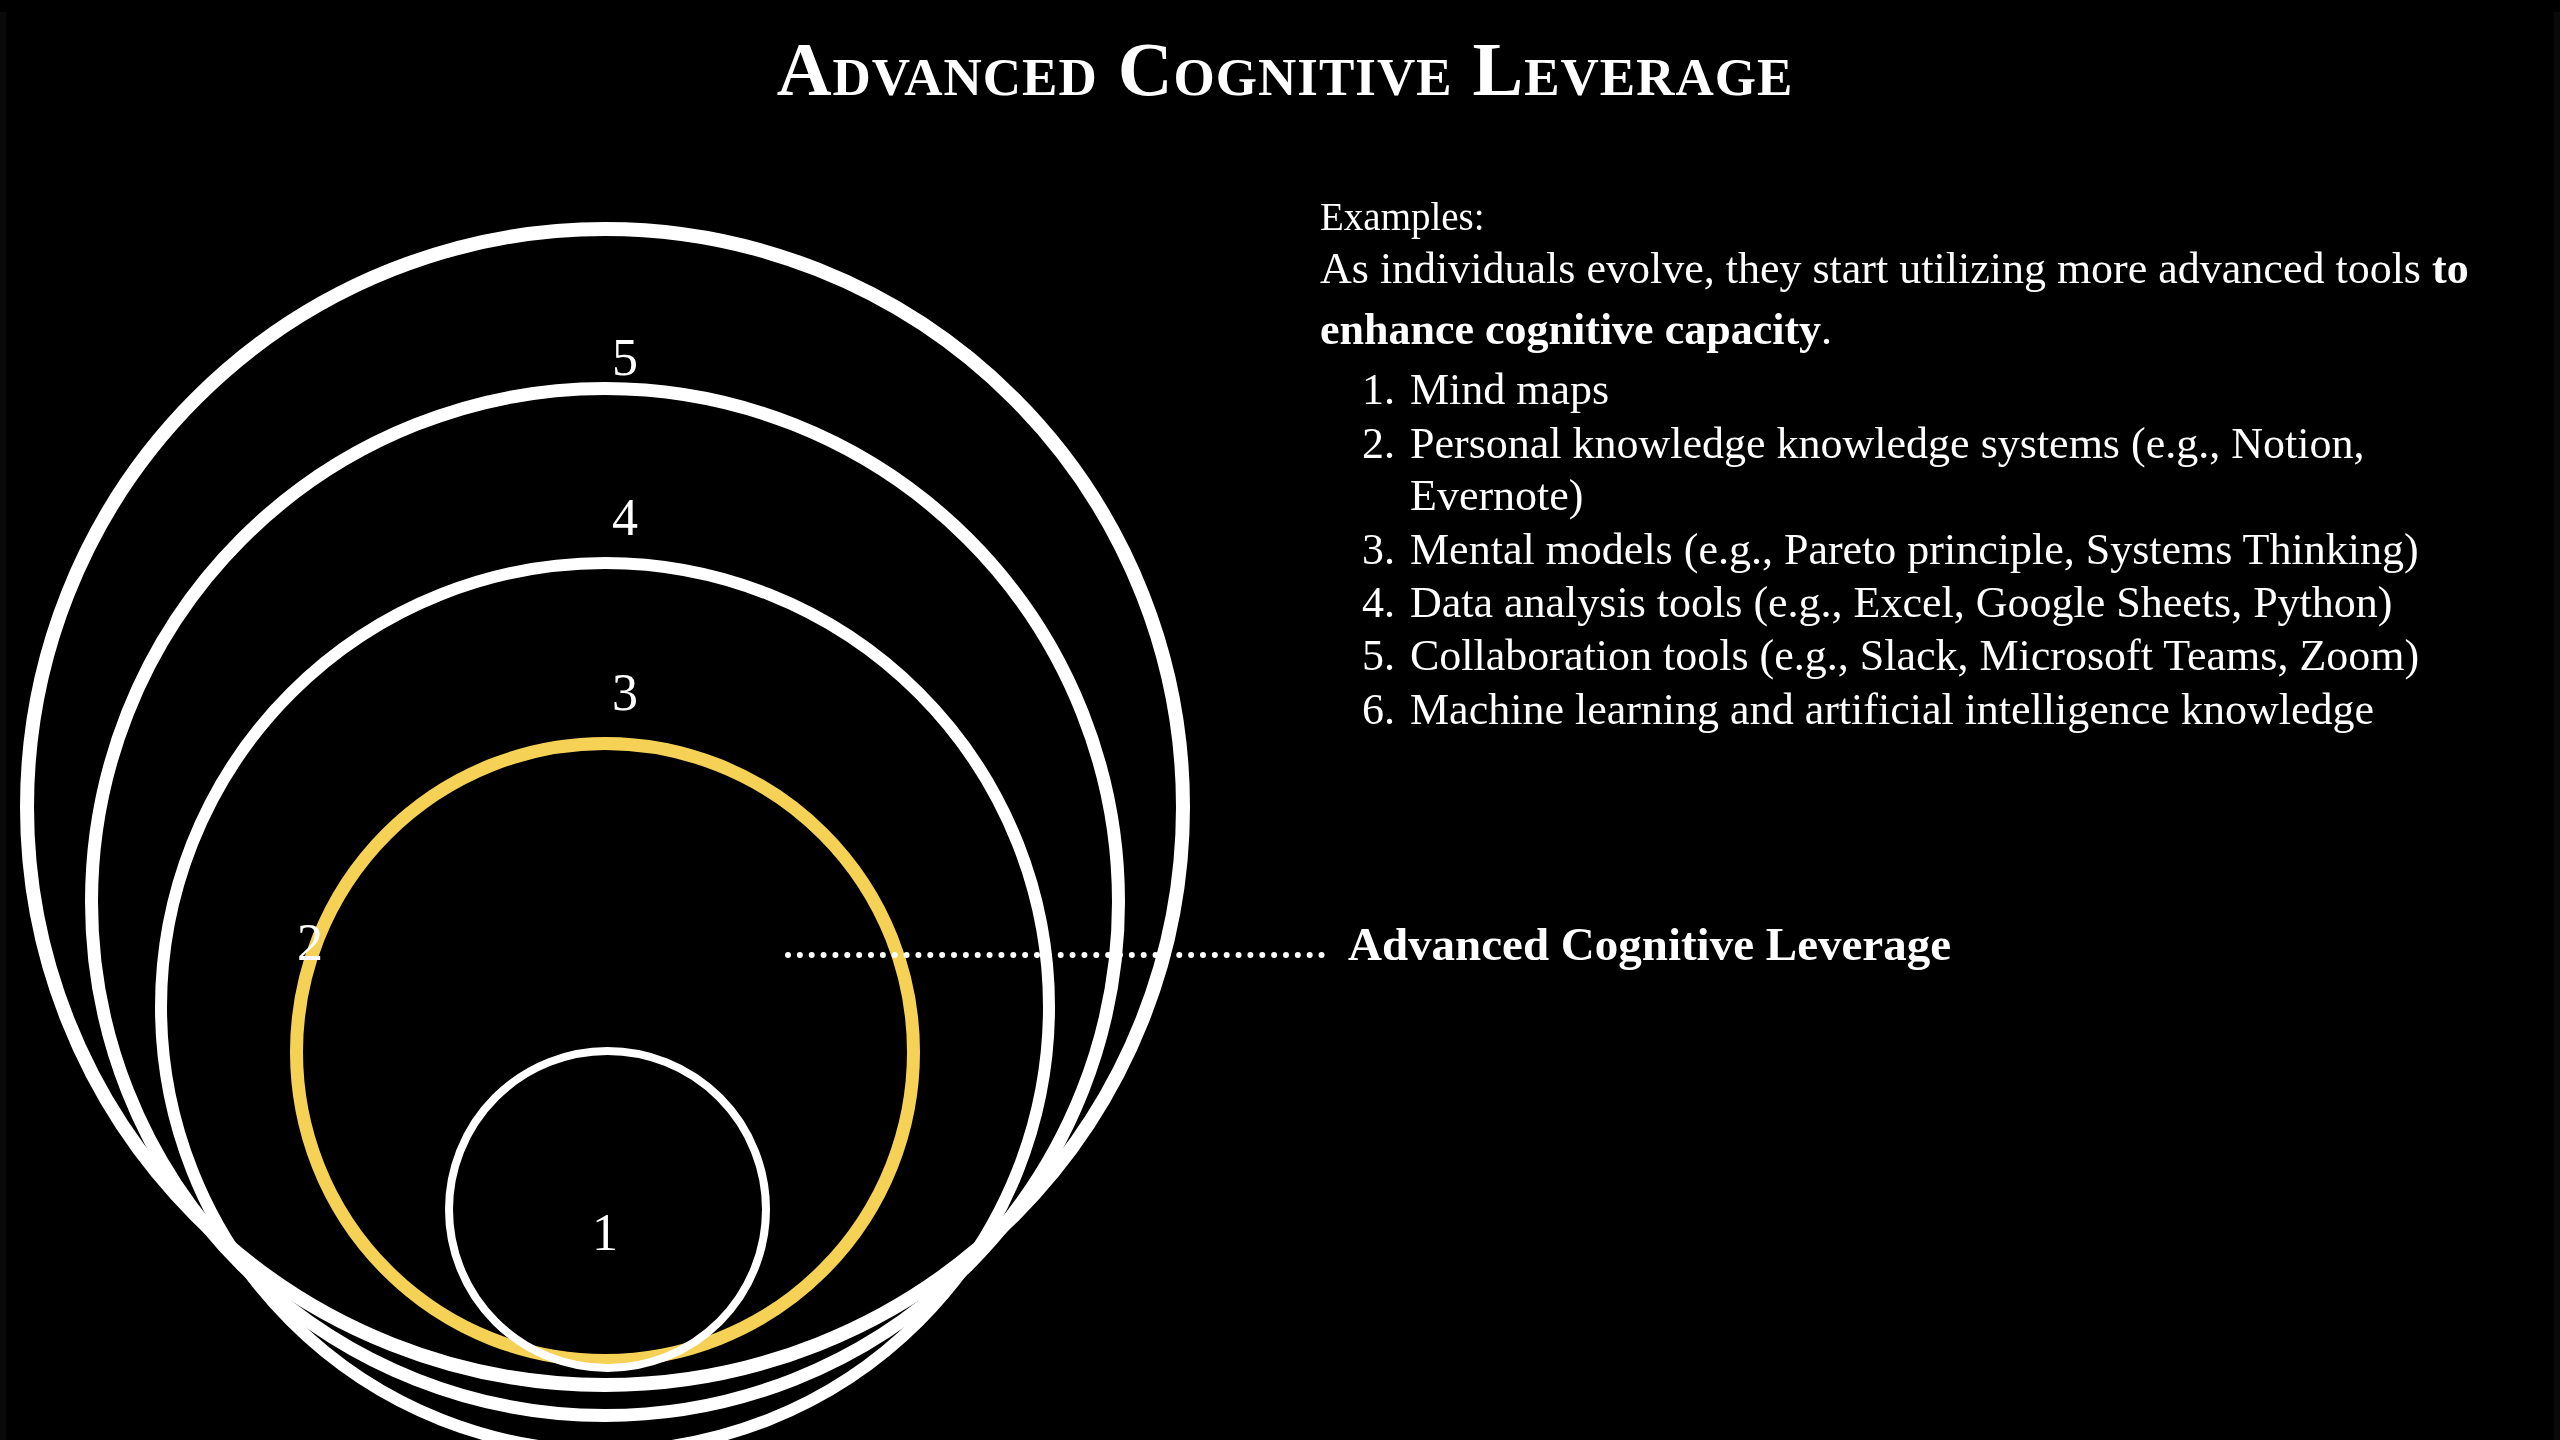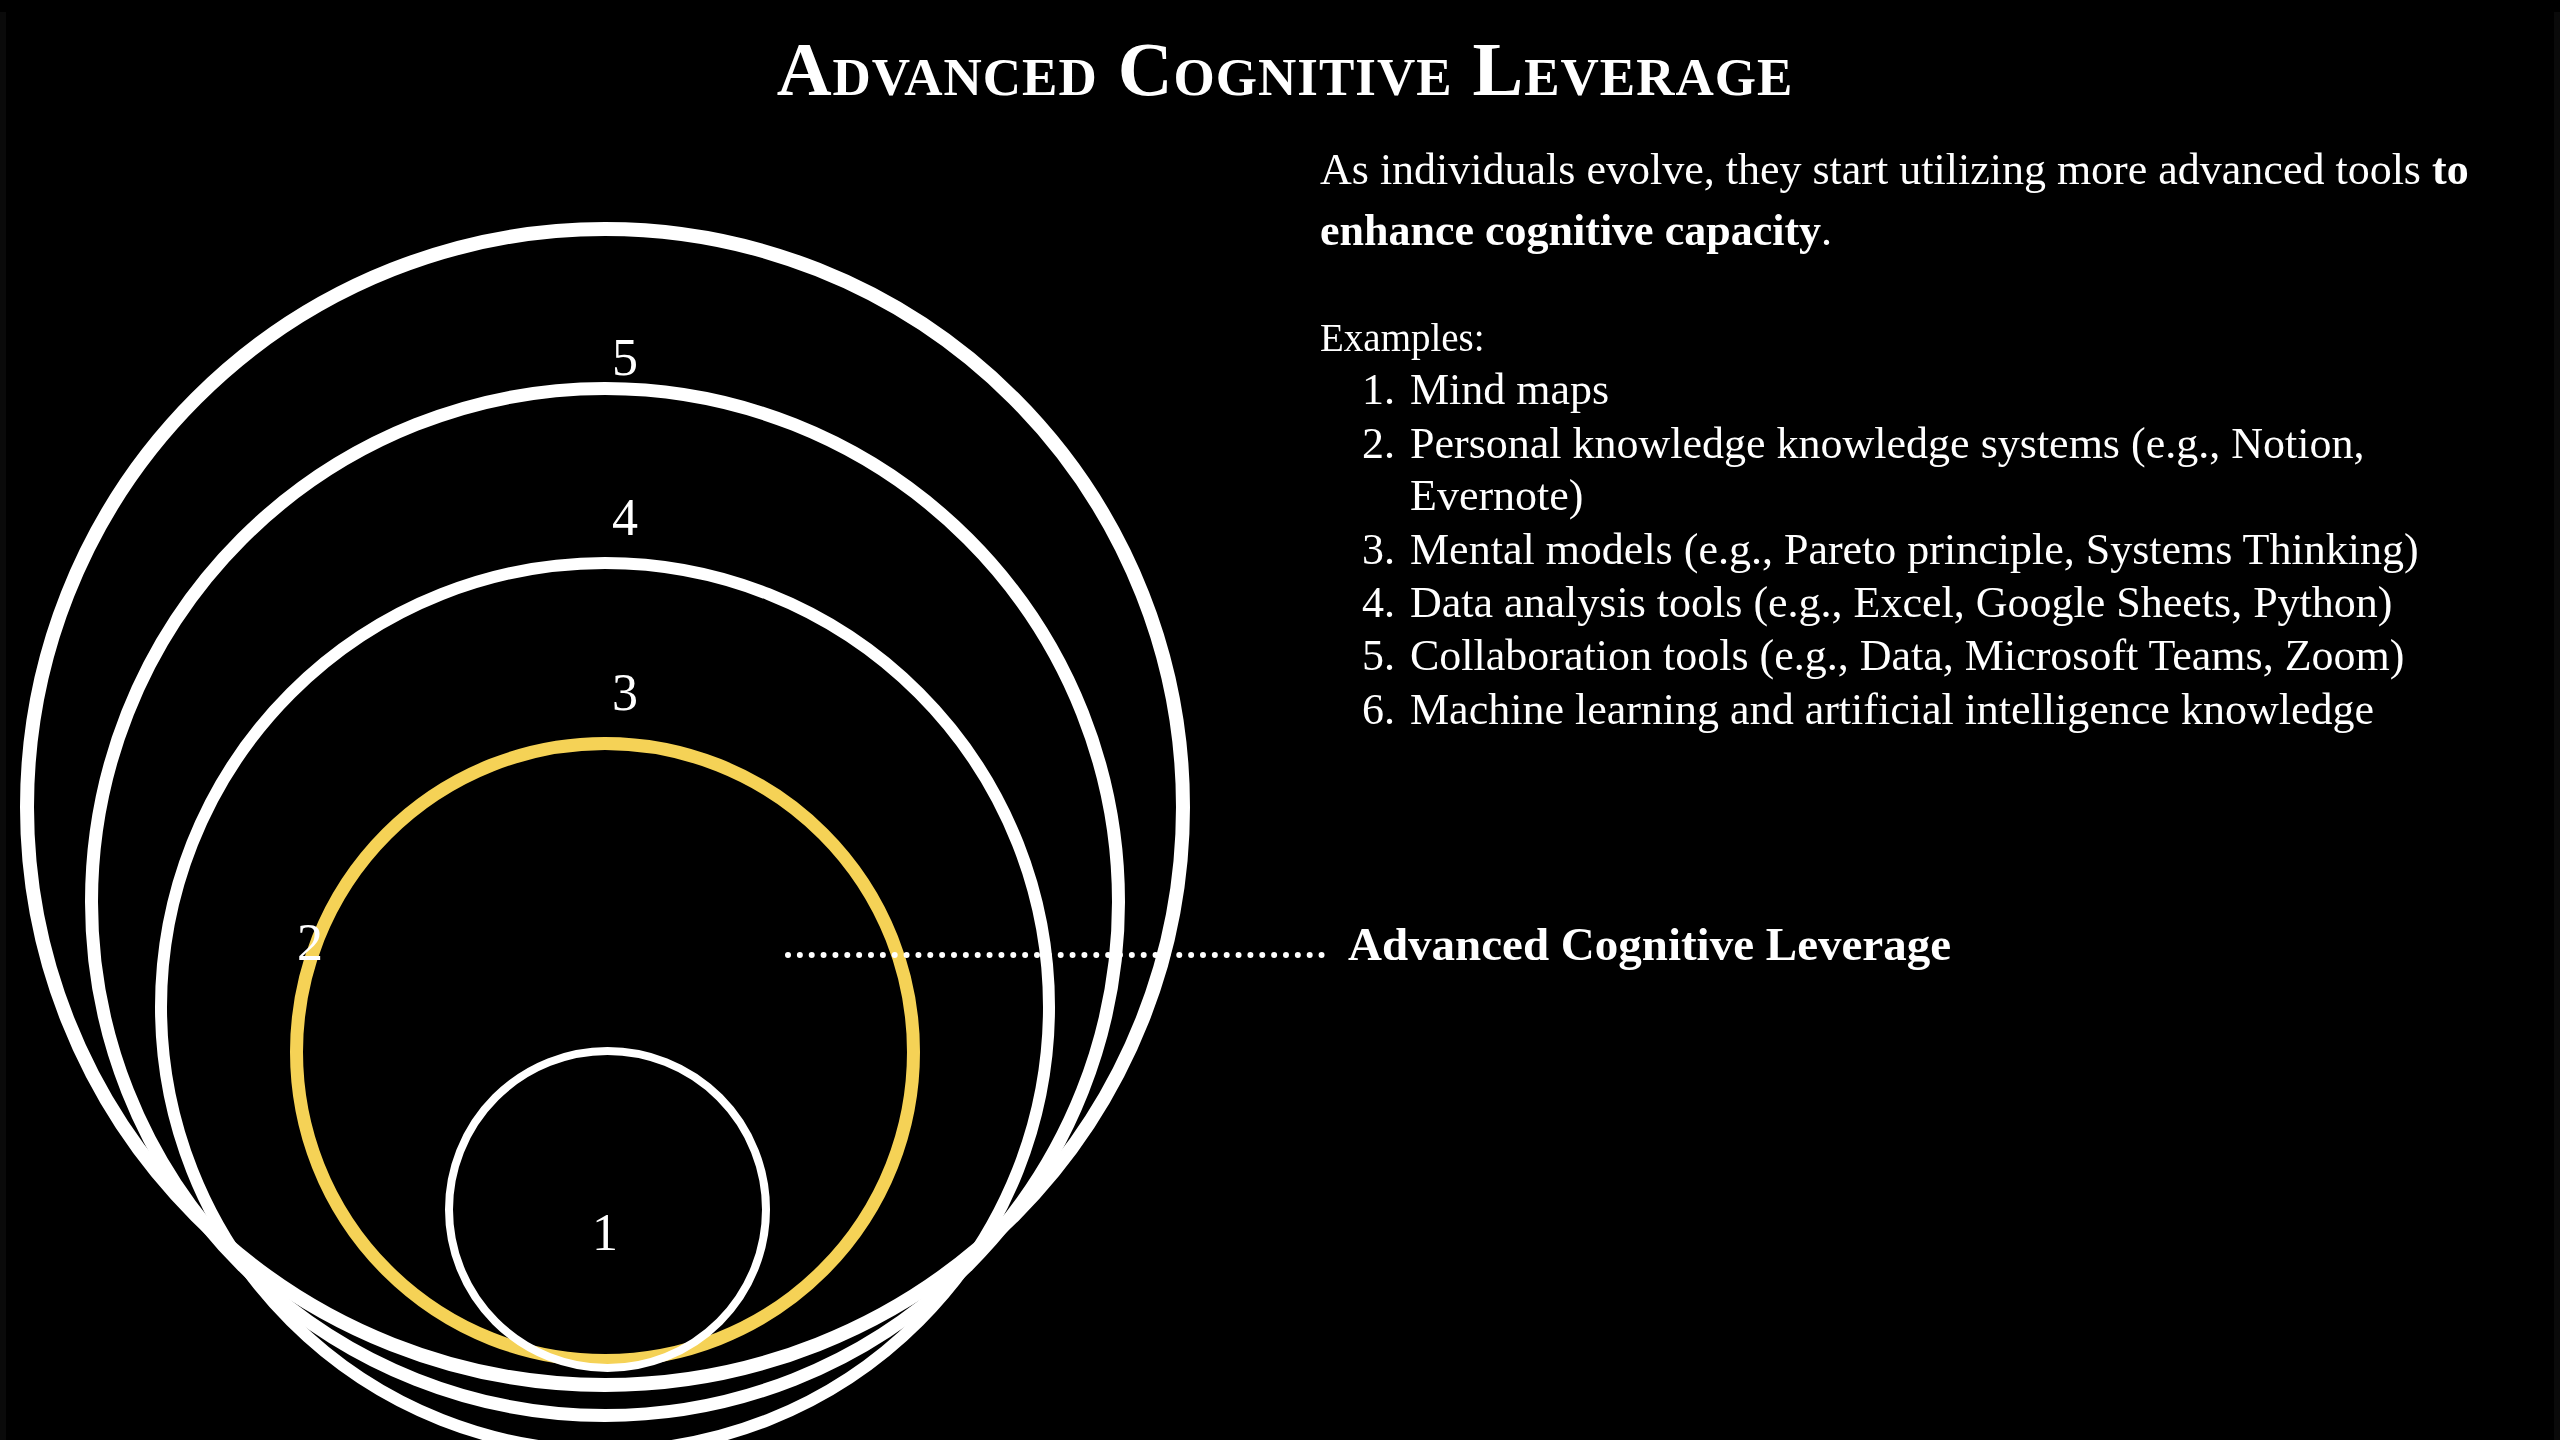--- a/index.html
+++ b/index.html
@@ -203,31 +203,31 @@
     <div class="ring-label" id="lbl5">5</div>
     <div class="ring-label" id="lbl4">4</div>
     <div class="ring-label" id="lbl3">3</div>
     <div class="ring-label" id="lbl2">2</div>
     <div class="ring-label" id="lbl1">1</div>
   </div>
 
   <div id="connector"></div>
 
   <div id="body">
+    <div id="examples-label">Examples:</div>
+
     <div id="intro">
       <span>As individuals evolve, they start utilizing more advanced tools </span><b>to enhance cognitive capacity</b><span>.</span>
     </div>
-
-    <div id="examples-label">Examples:</div>
 
     <ol class="examples">
       <li>Mind maps</li>
       <li>Personal knowledge knowledge systems (e.g., Notion, Evernote)</li>
       <li>Mental models (e.g., Pareto principle, Systems Thinking)</li>
       <li>Data analysis tools (e.g., Excel, Google Sheets, Python)</li>
-      <li>Collaboration tools (e.g., Data, Microsoft Teams, Zoom)</li>
+      <li>Collaboration tools (e.g., Slack, Microsoft Teams, Zoom)</li>
       <li>Machine learning and artificial intelligence knowledge</li>
     </ol>
   </div>
 
   <div id="callout">Advanced Cognitive Leverage</div>
 
 </div>
 
 </body></html>

